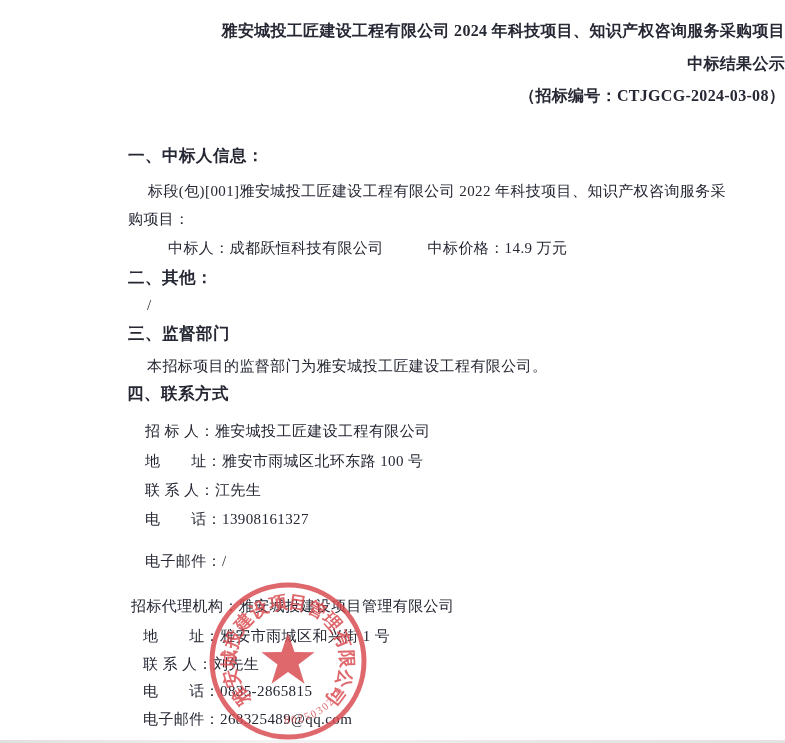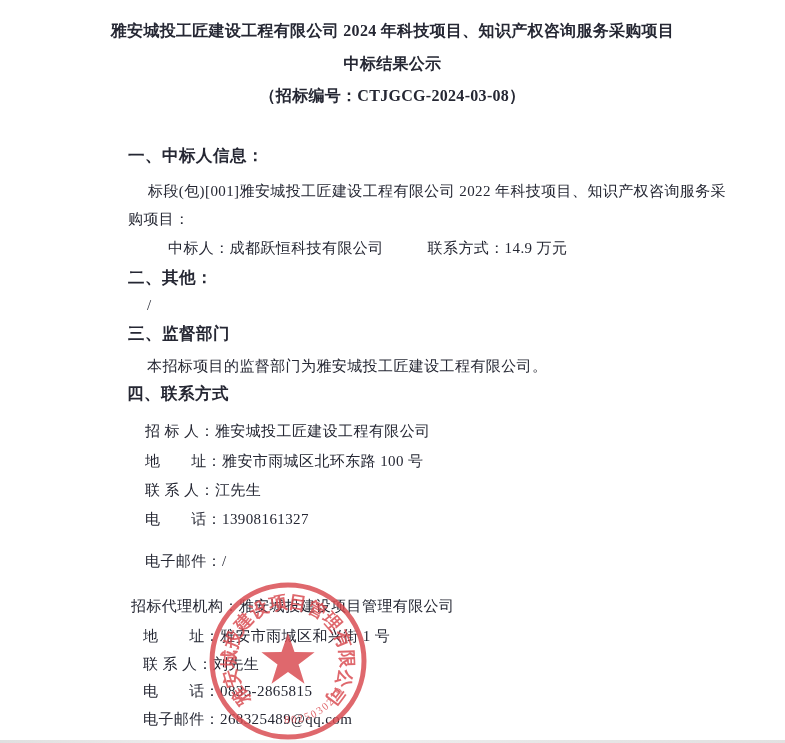--- a/index.html
+++ b/index.html
@@ -5,21 +5,21 @@
   html,body{margin:0;padding:0;}
   body{
     width:785px;height:743px;
     background:#ffffff;
     position:relative;
     overflow:hidden;
     font-family:"Liberation Serif","DejaVu Serif",serif;
     color:#252733;
   }
   .abs{position:absolute;white-space:nowrap;line-height:1.25;}
-  .title{left:0;right:0;text-align:center;font-weight:bold;font-size:16px;letter-spacing:0.3px;}
+  .title{left:0;right:0;text-align:right;font-weight:bold;font-size:16px;letter-spacing:0.3px;}
   .heading{font-weight:bold;font-size:16.5px;letter-spacing:0.5px;}
   .body-text{font-size:15px;letter-spacing:0.4px;}
   .label{display:inline-block;}
   .value{display:inline-block;}
   .price-group{margin-left:44px;}
   .seal{
     position:absolute;left:193px;top:566px;width:190px;height:190px;
     opacity:0.82;pointer-events:none;
   }
   .seal text{font-family:"Liberation Serif","DejaVu Serif",serif;}
@@ -35,21 +35,21 @@
 <body>
 
 <div class="abs title" style="top:21px;">雅安城投工匠建设工程有限公司 2024 年科技项目、知识产权咨询服务采购项目</div>
 <div class="abs title" style="top:54px;">中标结果公示</div>
 <div class="abs title" style="top:86px;">（招标编号：CTJGCG-2024-03-08）</div>
 
 <div class="abs heading" style="left:128px;top:146px;">一、中标人信息：</div>
 <div class="abs body-text" style="left:148px;top:182px;">标段(包)[001]雅安城投工匠建设工程有限公司 2022 年科技项目、知识产权咨询服务采</div>
 <div class="abs body-text" style="left:128px;top:210px;">购项目：</div>
 <div class="abs body-text" style="left:168px;top:239px;">
-  <span class="label">中标人：</span><span class="value">成都跃恒科技有限公司</span><span class="price-group"><span class="label">联系方式：</span><span class="value">14.9 万元</span></span>
+  <span class="label">中标人：</span><span class="value">成都跃恒科技有限公司</span><span class="price-group"><span class="label">中标价格：</span><span class="value">14.9 万元</span></span>
 </div>
 
 <div class="abs heading" style="left:128px;top:268px;">二、其他：</div>
 <div class="abs body-text" style="left:147px;top:296px;">/</div>
 
 <div class="abs heading" style="left:128px;top:324px;">三、监督部门</div>
 <div class="abs body-text" style="left:147px;top:357px;">本招标项目的监督部门为雅安城投工匠建设工程有限公司。</div>
 
 <div class="abs heading" style="left:127px;top:384px;">四、联系方式</div>
 

